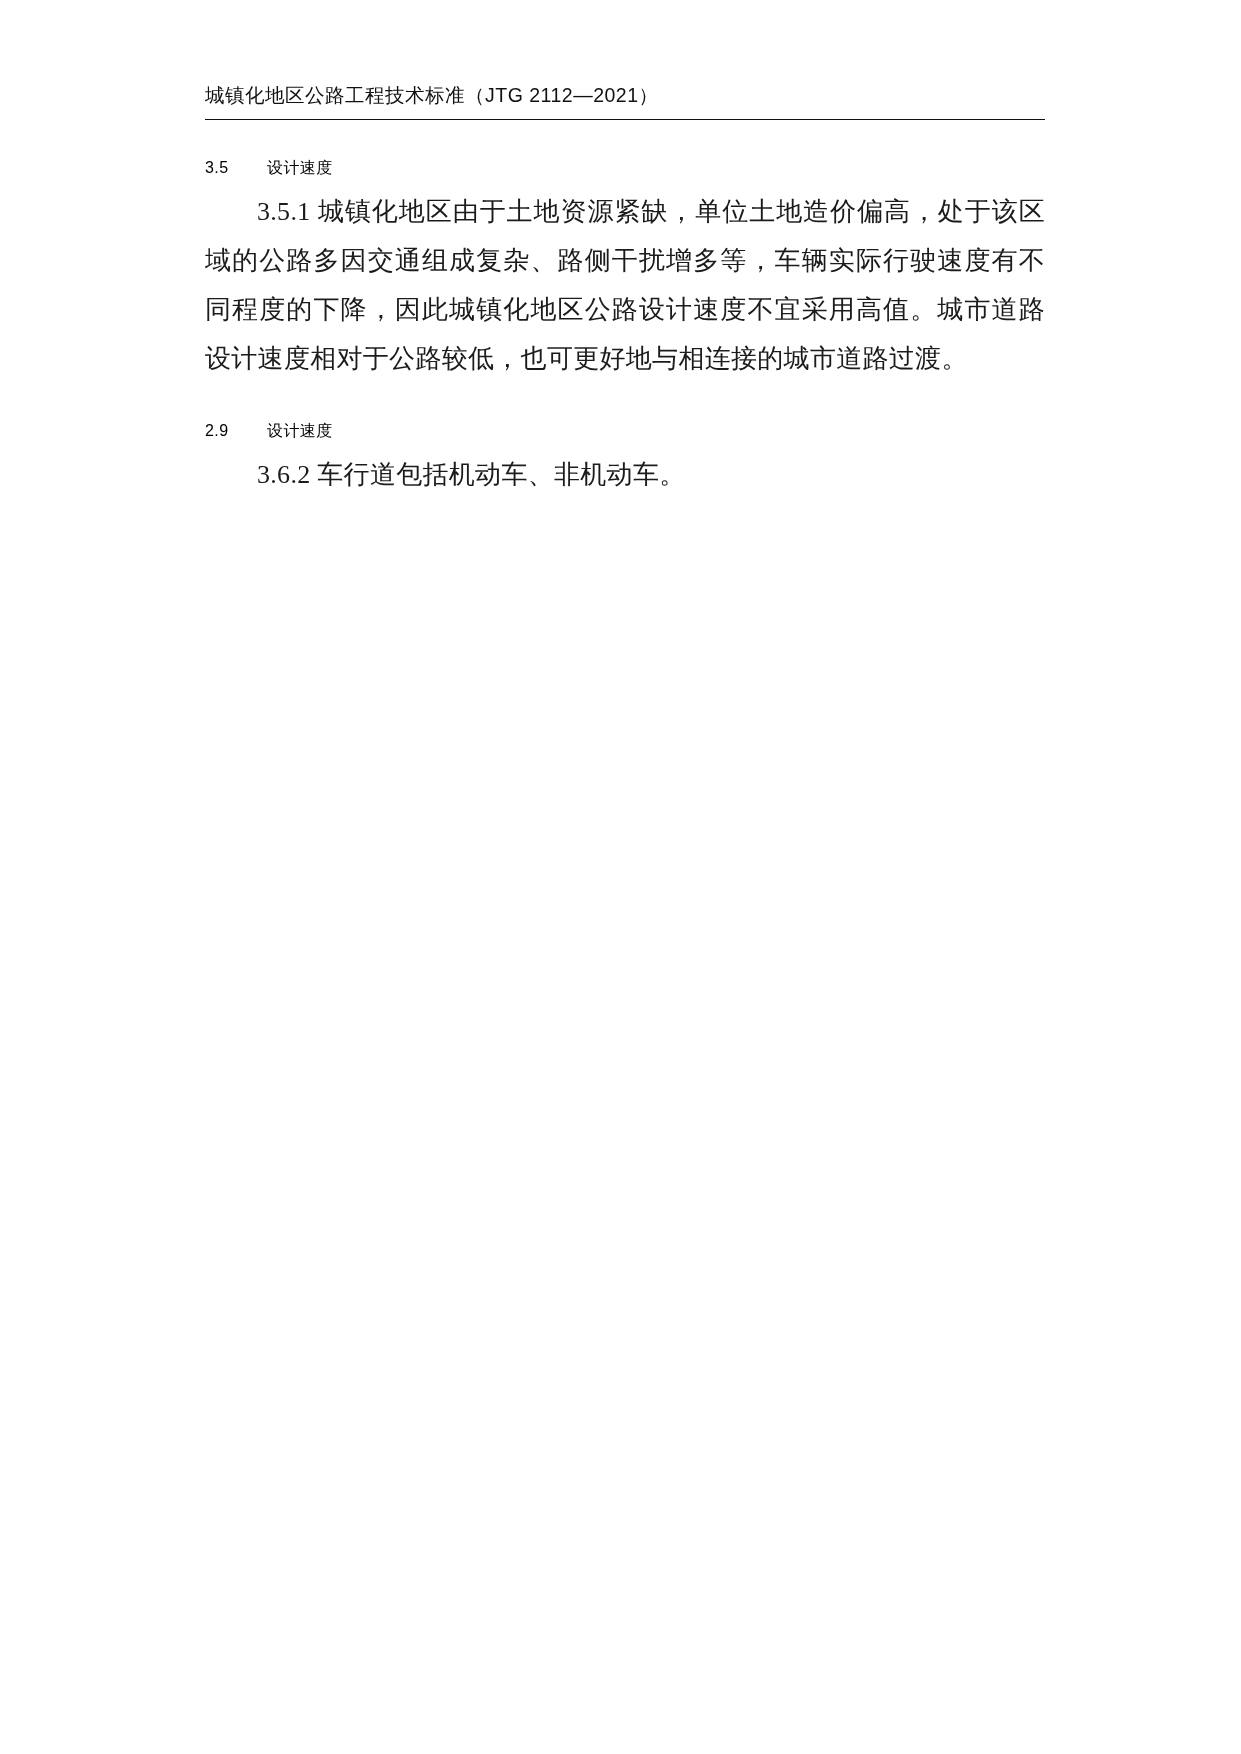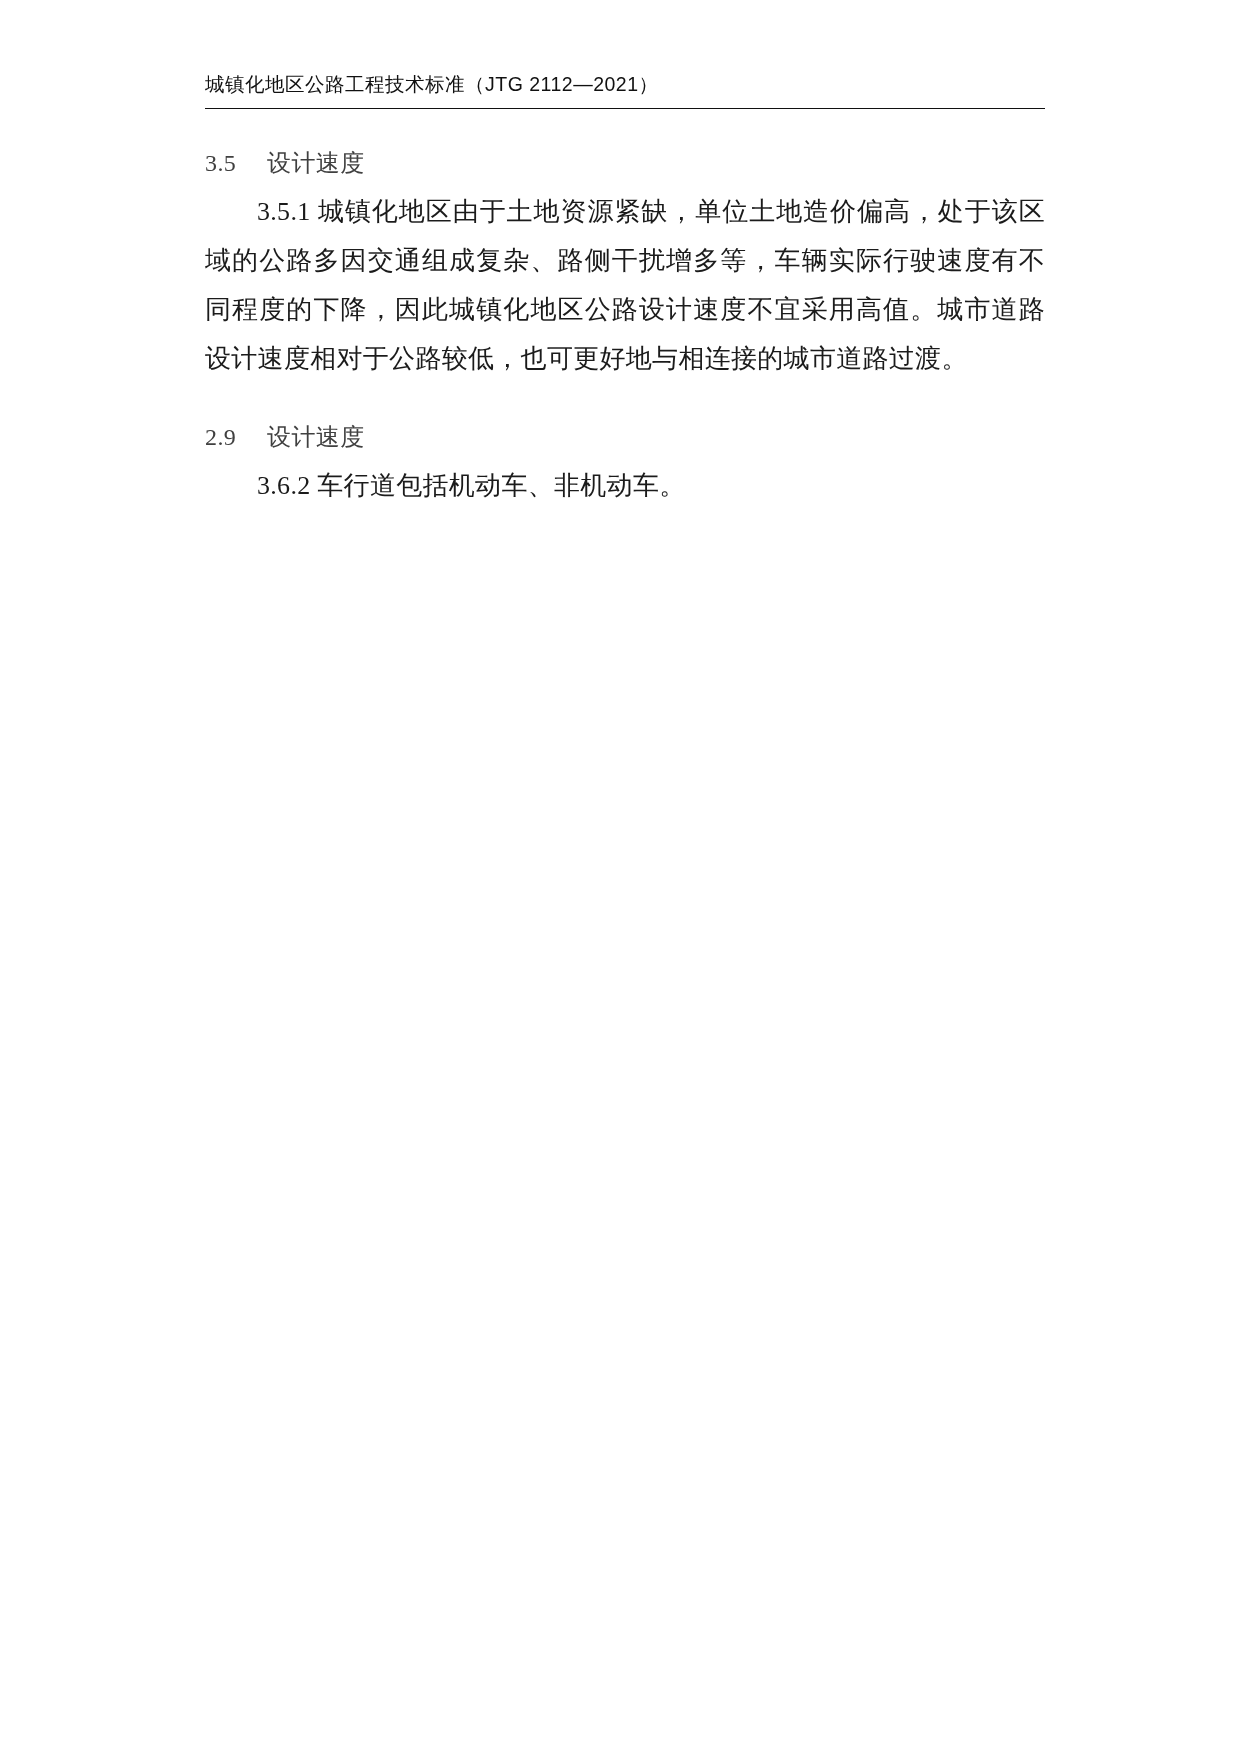--- a/index.html
+++ b/index.html
@@ -4,21 +4,21 @@
 <style>
   html, body {
     margin: 0;
     padding: 0;
     background: #ffffff;
   }
   .page {
     position: relative;
     width: 1241px;
     height: 1396px;
-    margin: 1px auto;
+    margin: 12px auto;
     background: #ffffff;
     font-family: "Liberation Serif", serif;
     color: #1a1a1a;
     box-sizing: border-box;
   }
   .content {
     position: absolute;
     left: 205px;
     top: 70px;
     width: 840px;
@@ -26,23 +26,23 @@
   .header {
     font-family: "Liberation Sans", sans-serif;
     font-size: 19.5px;
     letter-spacing: 0.5px;
     color: #111;
     padding-bottom: 10px;
     border-bottom: 1.6px solid #111;
     white-space: nowrap;
   }
   .section-heading {
-    font-family: Liberation Serif, serif;
-    font-size: 24px;
-    color: #404040;
+    font-family: Liberation Sans, sans-serif;
+    font-size: 16px;
+    color: #000000;
     margin-top: 38px;
     margin-bottom: 6px;
     letter-spacing: 0.4px;
   }
   .section-heading .num {
     display: inline-block;
     min-width: 62px;
   }
   .para {
     font-size: 26px;

